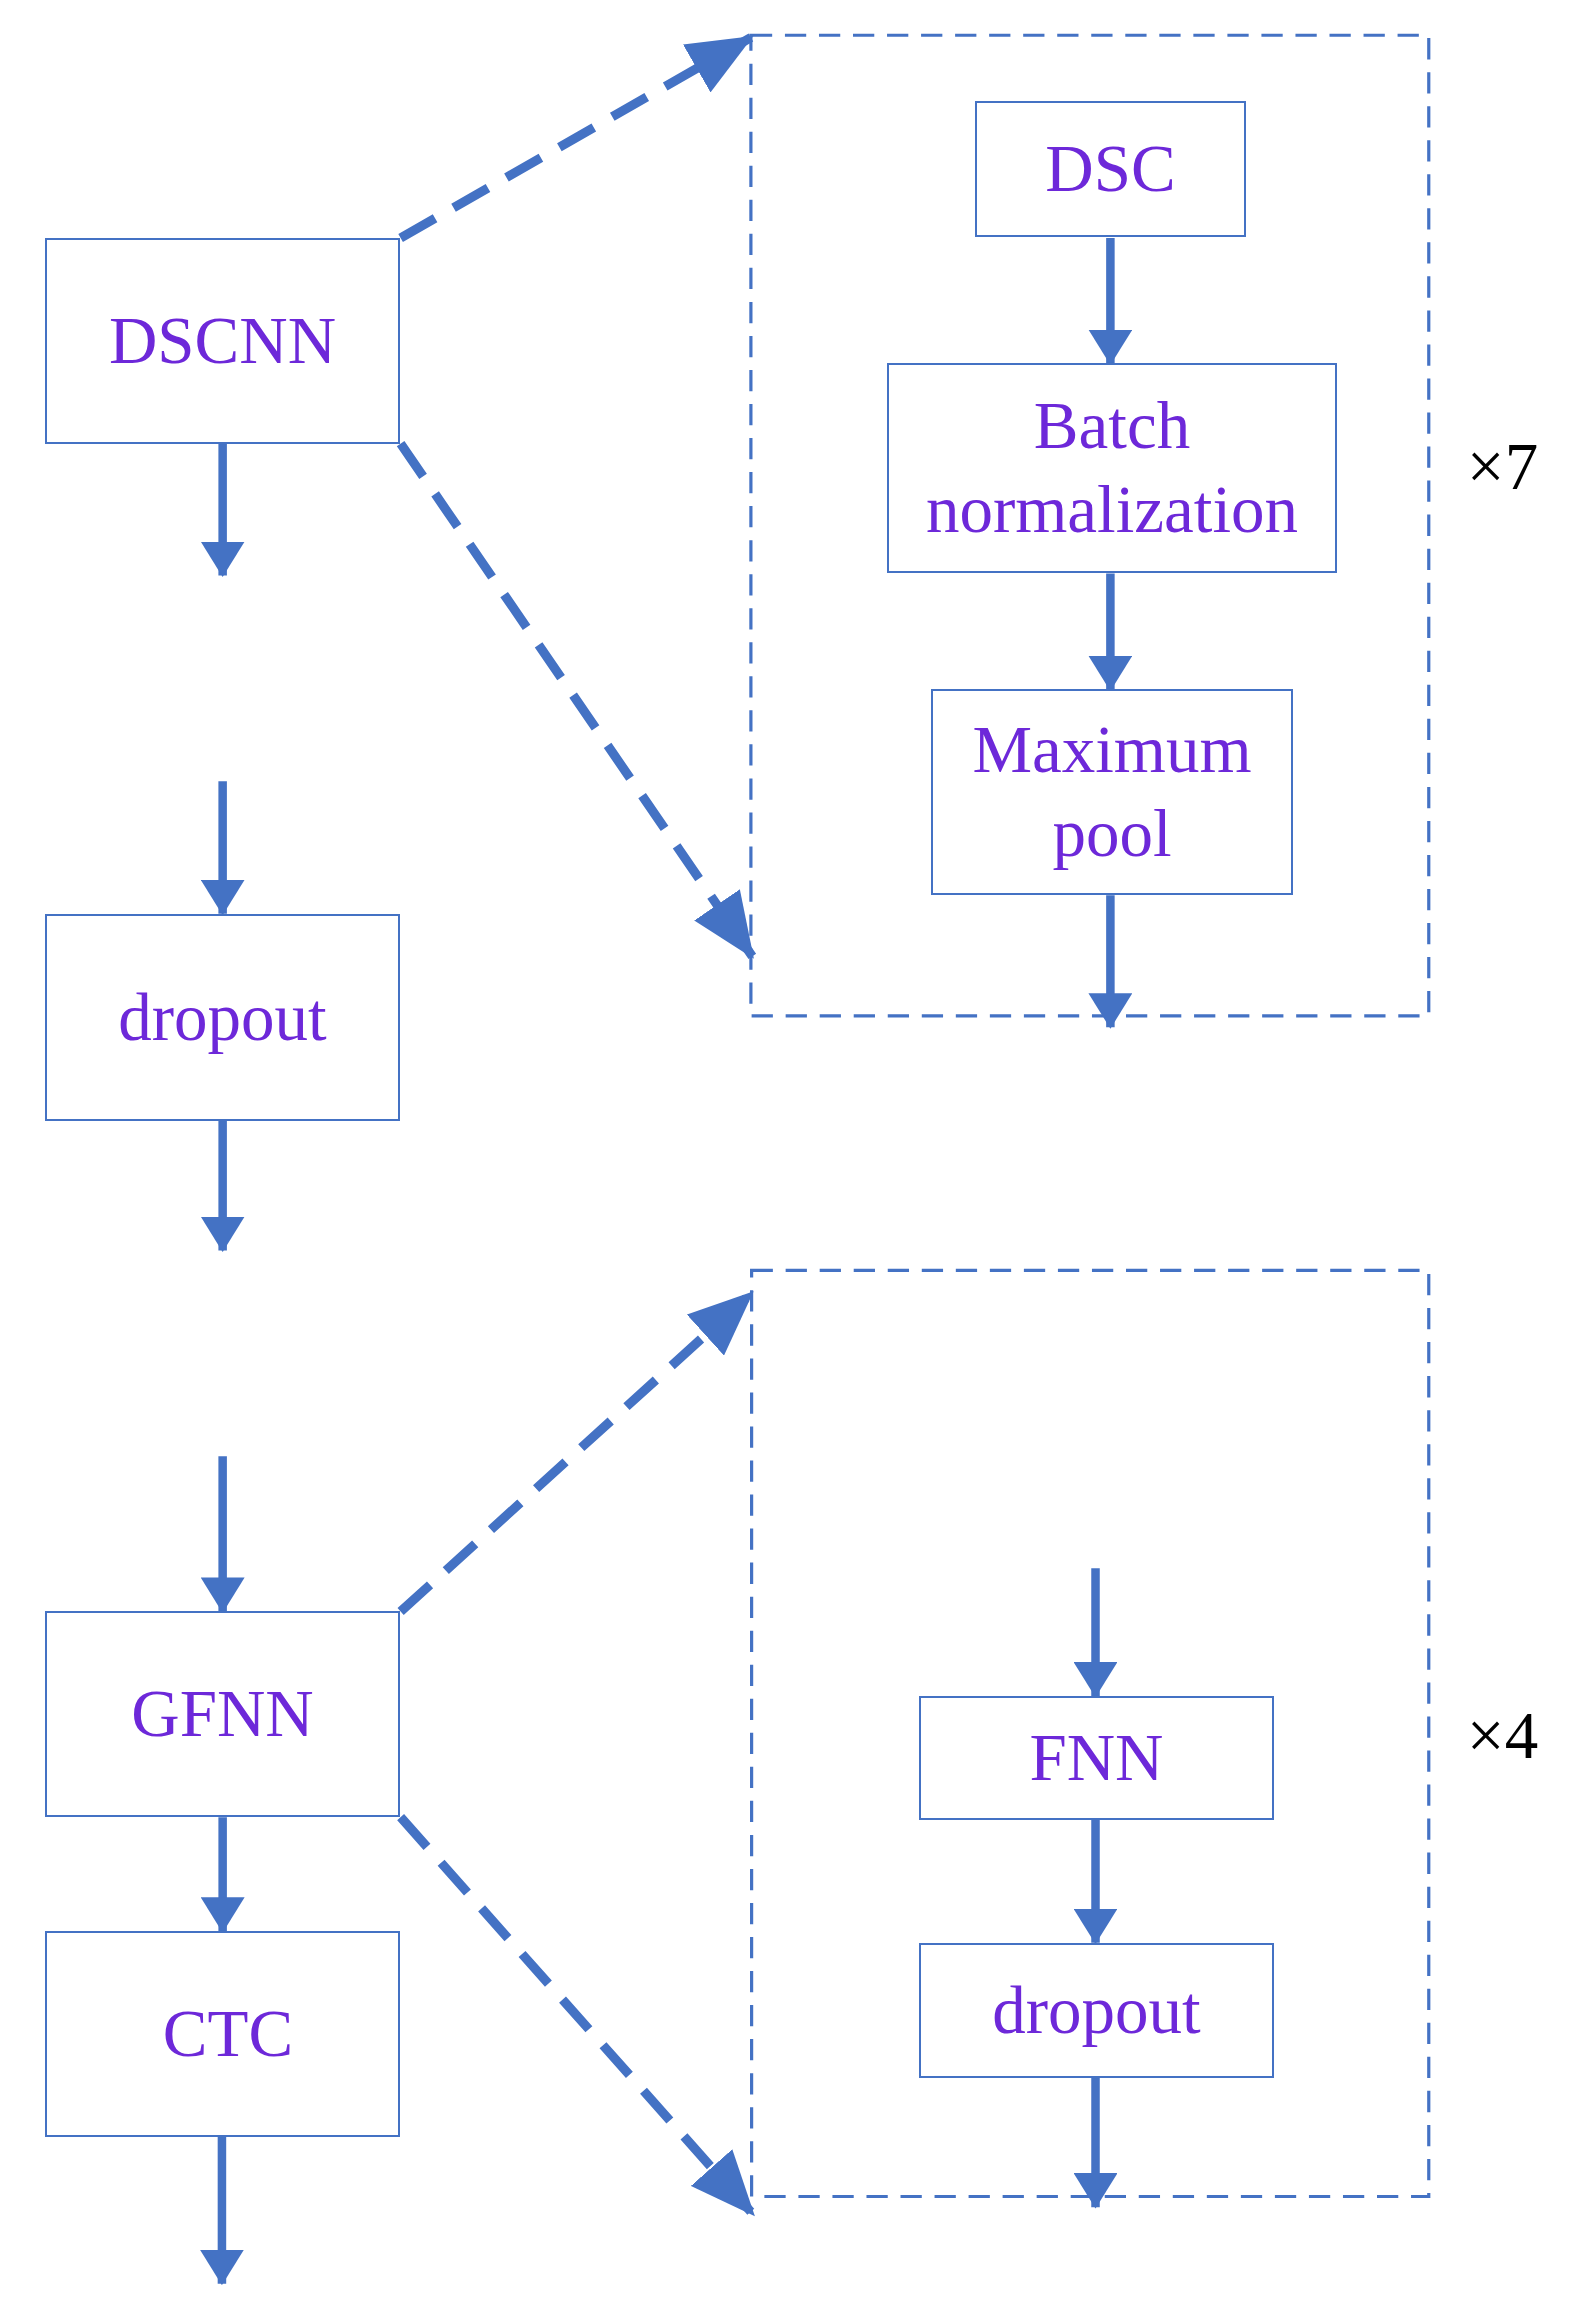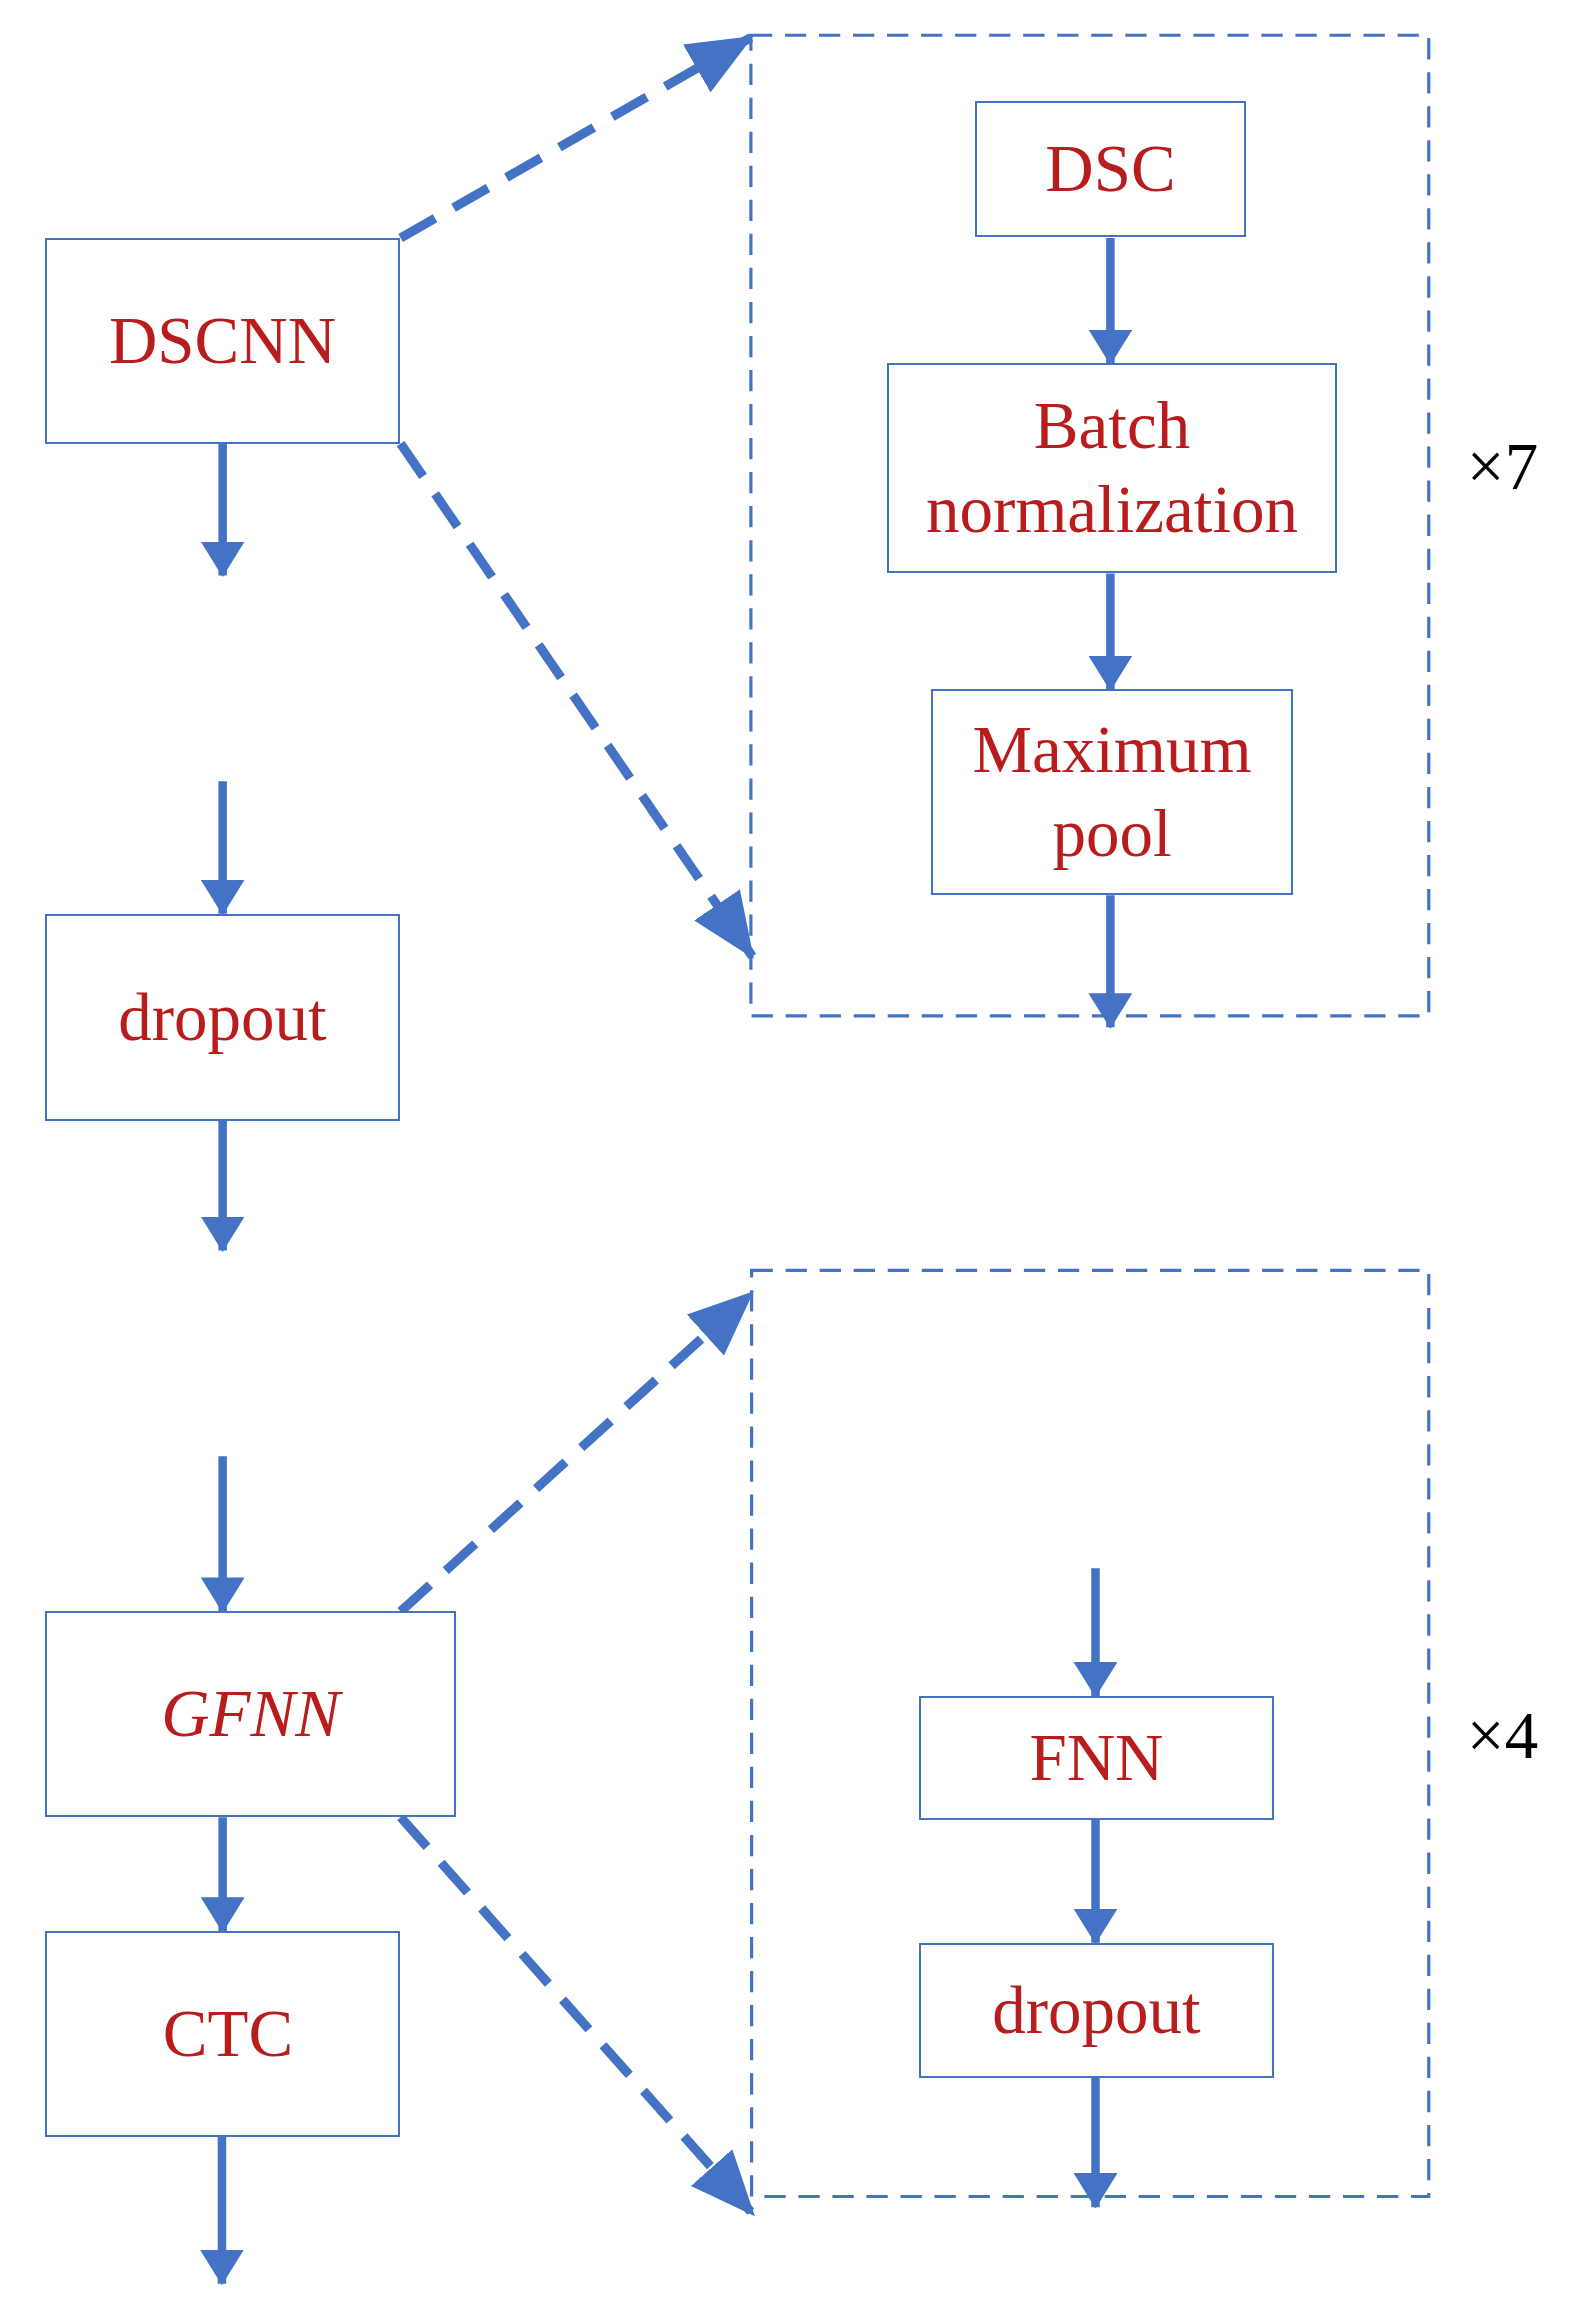--- a/index.html
+++ b/index.html
@@ -24,30 +24,30 @@
     position: absolute;
     box-sizing: border-box;
     background: #ffffff;
     border: 2.8px solid #4472C4;
     display: flex;
     align-items: center;
     justify-content: center;
     text-align: center;
     font-size: 67px;
     line-height: 1.25;
-    color: #b91c1c;
+    color: #6d28d9;
     z-index: 2;
     padding: 0 7px;
   }
   
   .n-dscnn   { left: 45px;   top: 238px;  width: 355px; height: 206px; }
   .n-reshape { left: 45px;   top: 575px;  width: 355px; height: 206px; }
   .n-dropout { left: 45px;   top: 914px; width: 355px; height: 207px; }
   .n-dense   { left: 45px;   top: 1250px; width: 355px; height: 206px; }
-  .n-gfnn    { left: 45px;   top: 1611px; width: 411px; height: 206px; font-style: italic; }
+  .n-gfnn    { left: 45px;   top: 1611px; width: 355px; height: 206px; }
   .n-ctc     { left: 45px;   top: 1931px; width: 355px; height: 206px; padding-left: 18px; }
   
   .n-dsc     { left: 975px; top: 101px;  width: 271px; height: 136px; }
   .n-bn      { left: 887px; top: 363px;  width: 450px; height: 210px; }
   .n-maxpool { left: 931px; top: 689px;  width: 362px; height: 206px; }
   
   .n-glu     { left: 919px; top: 1441px; width: 355px; height: 127px; }
   .n-fnn     { left: 919px; top: 1696px; width: 355px; height: 124px; text-align: right; }
   .n-drop2   { left: 919px; top: 1943px; width: 355px; height: 135px; }
   

